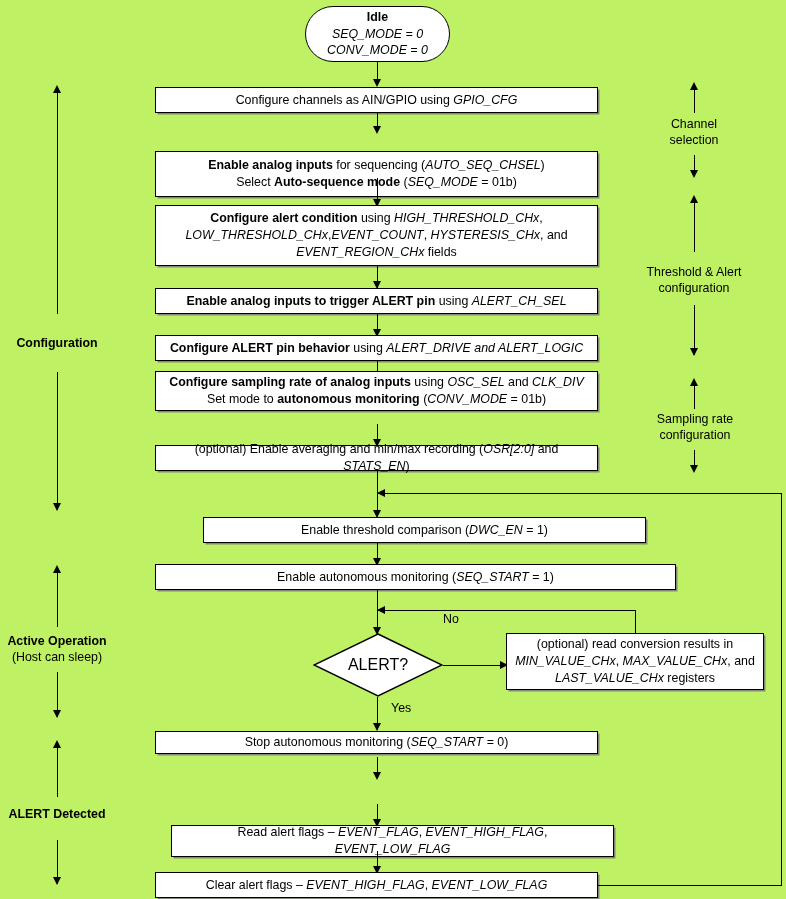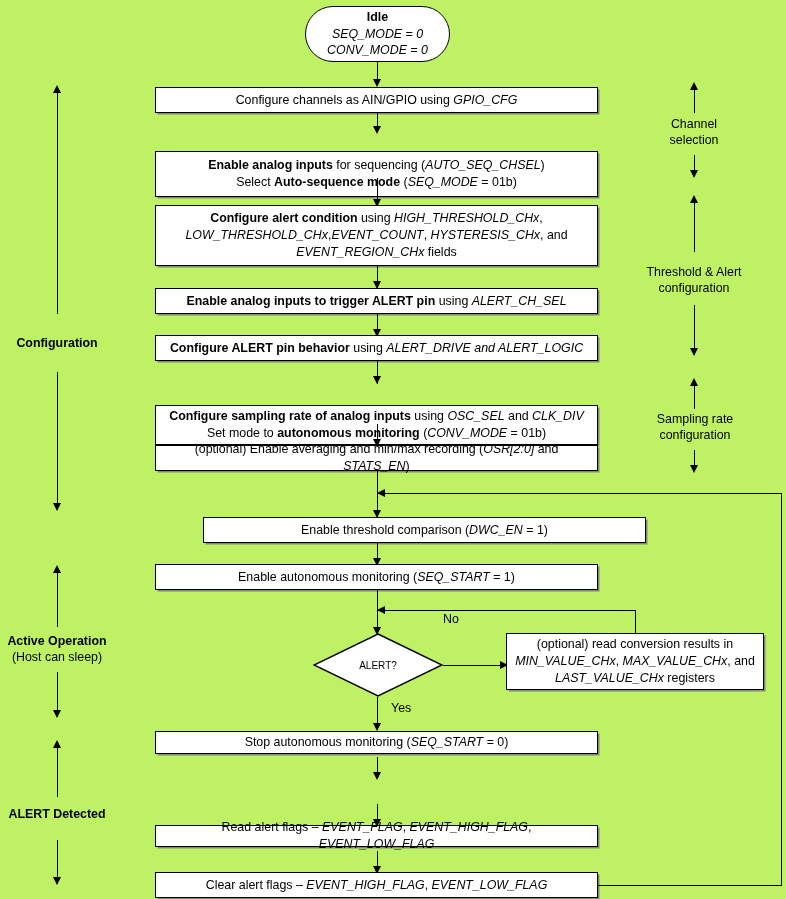--- a/index.html
+++ b/index.html
@@ -52,21 +52,21 @@
     display: flex;
     align-items: center;
     justify-content: center;
   }
   .diamond-shape {
     position: absolute;
     inset: 0;
   }
   .diamond-label {
     position: relative;
-    font-size: 10px;
+    font-size: 16px;
     z-index: 2;
   }
   em { font-style: italic; }
   b  { font-weight: bold; }
 
   
   .vline {
     position: absolute;
     width: 1px;
     background: #000000;
@@ -164,21 +164,21 @@
   <div class="vline" style="left:377px; top:314px; height:21px;"></div>
   <div class="arrow-down" style="left:372.5px; top:329px;"></div>
 
   <div class="box" style="left:155px; top:335px; width:443px; height:26px;">
     <span class="txt"><b>Configure ALERT pin behavior</b> using <em>ALERT_DRIVE and ALERT_LOGIC</em></span>
   </div>
 
   <div class="vline" style="left:377px; top:361px; height:23px;"></div>
   <div class="arrow-down" style="left:372.5px; top:376px;"></div>
 
-  <div class="box" style="left:155px; top:405px; width:443px; height:40px;">
+  <div class="box" style="left:155px; top:371px; width:443px; height:40px;">
     <span class="txt">
       <b>Configure sampling rate of analog inputs</b> using <em>OSC_SEL</em> and <em>CLK_DIV</em><br>
       Set mode to <b>autonomous monitoring</b> (<em>CONV_MODE</em> = 01b)
     </span>
   </div>
 
   <div class="vline" style="left:377px; top:424px; height:21px;"></div>
   <div class="arrow-down" style="left:372.5px; top:439px;"></div>
 
   <div class="box" style="left:155px; top:445px; width:443px; height:26px;">
@@ -192,21 +192,21 @@
   <div class="arrow-left" style="left:377px; top:488.5px;"></div>
   <div class="vline" style="left:781px; top:493px; height:392px;"></div>
 
   <div class="box" style="left:155px; top:517px; width:443px; height:26px;margin-left:48px;">
     <span class="txt">Enable threshold comparison (<em>DWC_EN</em> = 1)</span>
   </div>
 
   <div class="vline" style="left:377px; top:543px; height:21px;"></div>
   <div class="arrow-down" style="left:372.5px; top:558px;"></div>
 
-  <div class="box" style="left:155px; top:564px; width:443px; height:26px;">
+  <div class="box" style="left:155px; top:564px; width:521px; height:26px;">
     <span class="txt">Enable autonomous monitoring (<em>SEQ_START</em> = 1)</span>
   </div>
 
   <div class="vline" style="left:377px; top:590px; height:45px;"></div>
   <div class="arrow-down" style="left:372.5px; top:627px;"></div>
 
   <div class="hline" style="left:377px; top:610px; width:259px;"></div>
   <div class="arrow-left" style="left:377px; top:605.5px;"></div>
   <div class="vline" style="left:635px; top:610px; height:24px;"></div>
 
@@ -237,21 +237,21 @@
     <span class="txt">Stop autonomous monitoring (<em>SEQ_START</em> = 0)</span>
   </div>
 
   <div class="vline" style="left:377px; top:757px; height:21px;"></div>
   <div class="arrow-down" style="left:372.5px; top:772px;"></div>
 
 
   <div class="vline" style="left:377px; top:804px; height:21px;"></div>
   <div class="arrow-down" style="left:372.5px; top:819px;"></div>
 
-  <div class="box" style="left:155px; top:825px; width:443px; height:22px;">
+  <div class="box" style="left:171px; top:825px; width:443px; height:32px;">
     <span class="txt">Read alert flags – <em>EVENT_FLAG</em>, <em>EVENT_HIGH_FLAG</em>, <em>EVENT_LOW_FLAG</em></span>
   </div>
 
   <div class="vline" style="left:377px; top:851px; height:21px;"></div>
   <div class="arrow-down" style="left:372.5px; top:866px;"></div>
 
   <div class="box" style="left:155px; top:872px; width:443px; height:26px;">
     <span class="txt">Clear alert flags – <em>EVENT_HIGH_FLAG</em>, <em>EVENT_LOW_FLAG</em></span>
   </div>
 

